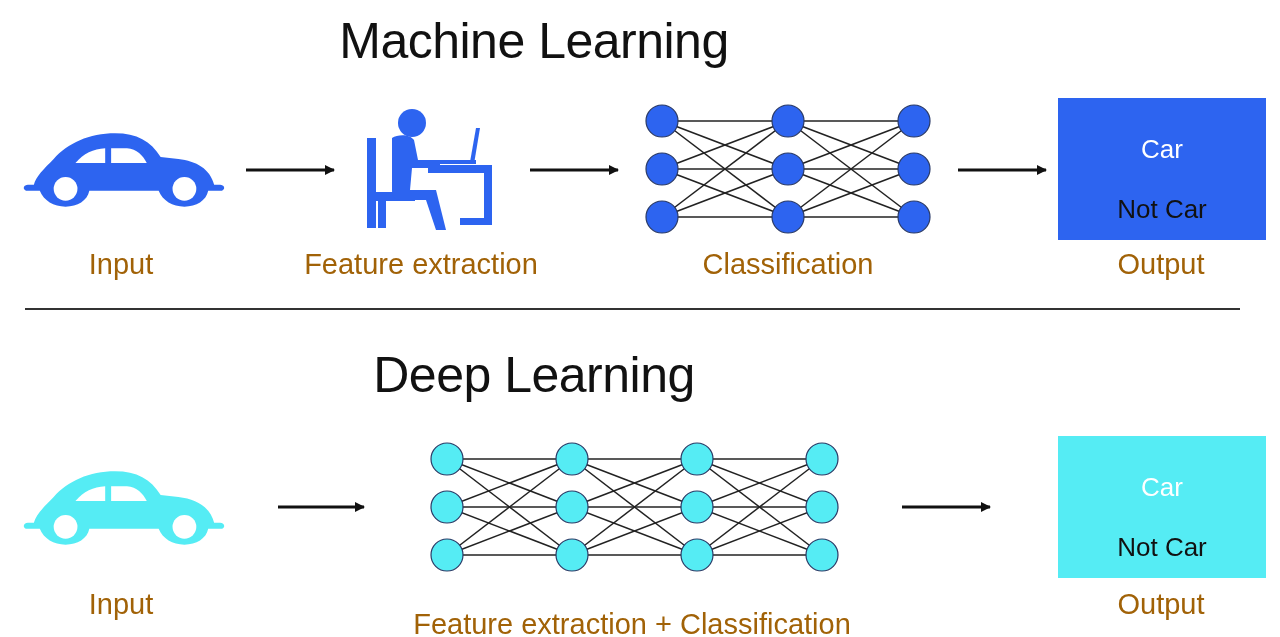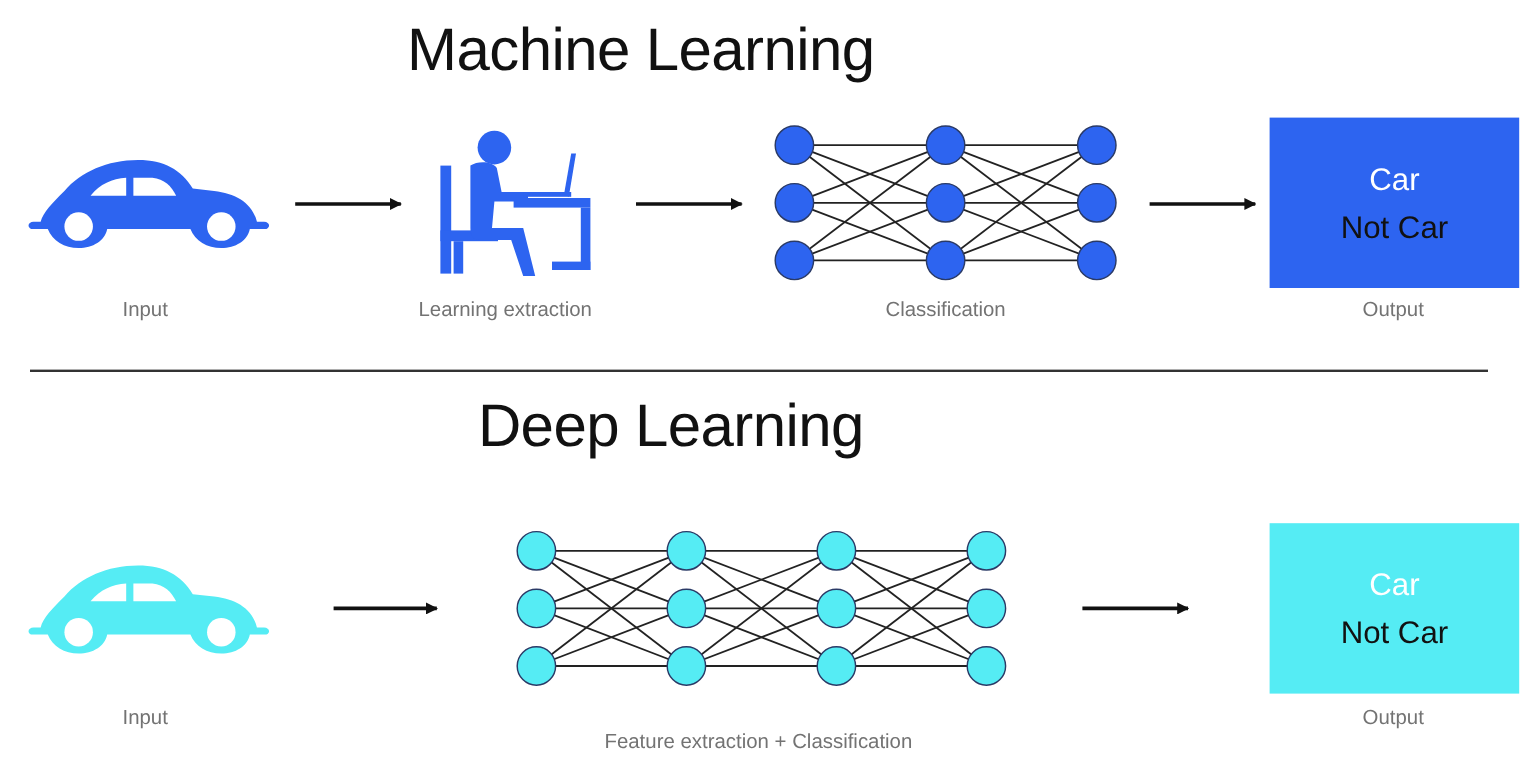--- a/index.html
+++ b/index.html
@@ -1,29 +1,29 @@
 <!DOCTYPE html>
 <html><head>
 <meta charset="utf-8">
 <style>
   html, body { margin:0; padding:0; background:#ffffff; }
   body { width:1280px; height:637px; position:relative; overflow:hidden; font-family:"Liberation Sans", sans-serif; color:#111; }
   .abs { position:absolute; }
   .title { font-size:50px; text-align:center; width:1068px; left:0; letter-spacing:-0.5px; }
-  .label { font-size:17px; text-align:center; transform:translateX(-50%); white-space:nowrap; color:#737373; }
+  .label { font-size:29px; text-align:center; transform:translateX(-50%); white-space:nowrap; color:#a16207; }
   .divider { left:25px; width:1215px; height:2px; background:#333; top:308px; }
   .outbox { display:flex; flex-direction:column; align-items:center; justify-content:center; }
-  .outbox span { font-size:26px; line-height:40px; }
+  .outbox span { font-size:26px; line-height:40px;margin-top:20px; }
   svg { position:absolute; left:0; top:0; }
 </style>
 </head>
 <body>
 
 <div class="abs title" style="top:12px;">Machine Learning</div>
-<div class="abs title" style="top:326px;padding-left:25px;">Deep Learning</div>
+<div class="abs title" style="top:346px;">Deep Learning</div>
 
 <div class="abs divider"></div>
 
 <svg width="1280" height="637">
   <defs>
     <marker id="arrowhead" markerWidth="10" markerHeight="10" refX="9" refY="5" orient="auto" markerUnits="userSpaceOnUse">
       <path d="M0,0 L10,5 L0,10 z" fill="#111"></path>
     </marker>
     <symbol id="car" viewBox="0 0 210 80">
       <path d="M8,56 C4,56 2,60 6,62 L20,62 C24,72 34,78 46,78 C58,78 68,72 70,62 L140,62 C144,72 154,78 166,78 C178,78 188,72 190,62 L204,62 C208,60 206,56 202,56 L196,56 C192,40 178,32 160,30 L142,28 C132,12 118,4 96,4 C70,4 48,14 34,30 C24,40 16,48 14,56 Z"></path>
@@ -139,19 +139,19 @@
   <span style="color:#fff;">Car</span>
   <span style="color:#111;">Not Car</span>
 </div>
 
 <div class="abs outbox" style="left:1058px; top:436px; width:208px; height:142px; background:#55ecf4;">
   <span style="color:#fff;">Car</span>
   <span style="color:#111;">Not Car</span>
 </div>
 
 <div class="abs label" style="left:121px; top:248px;">Input</div>
-<div class="abs label" style="left:421px; top:248px;">Learning extraction</div>
+<div class="abs label" style="left:421px; top:248px;">Feature extraction</div>
 <div class="abs label" style="left:788px; top:248px;text-align:center;">Classification</div>
 <div class="abs label" style="left:1161px; top:248px;">Output</div>
 
 <div class="abs label" style="left:121px; top:588px;">Input</div>
 <div class="abs label" style="left:632px; top:608px;">Feature extraction + Classification</div>
 <div class="abs label" style="left:1161px; top:588px;">Output</div>
 
 </body></html>

